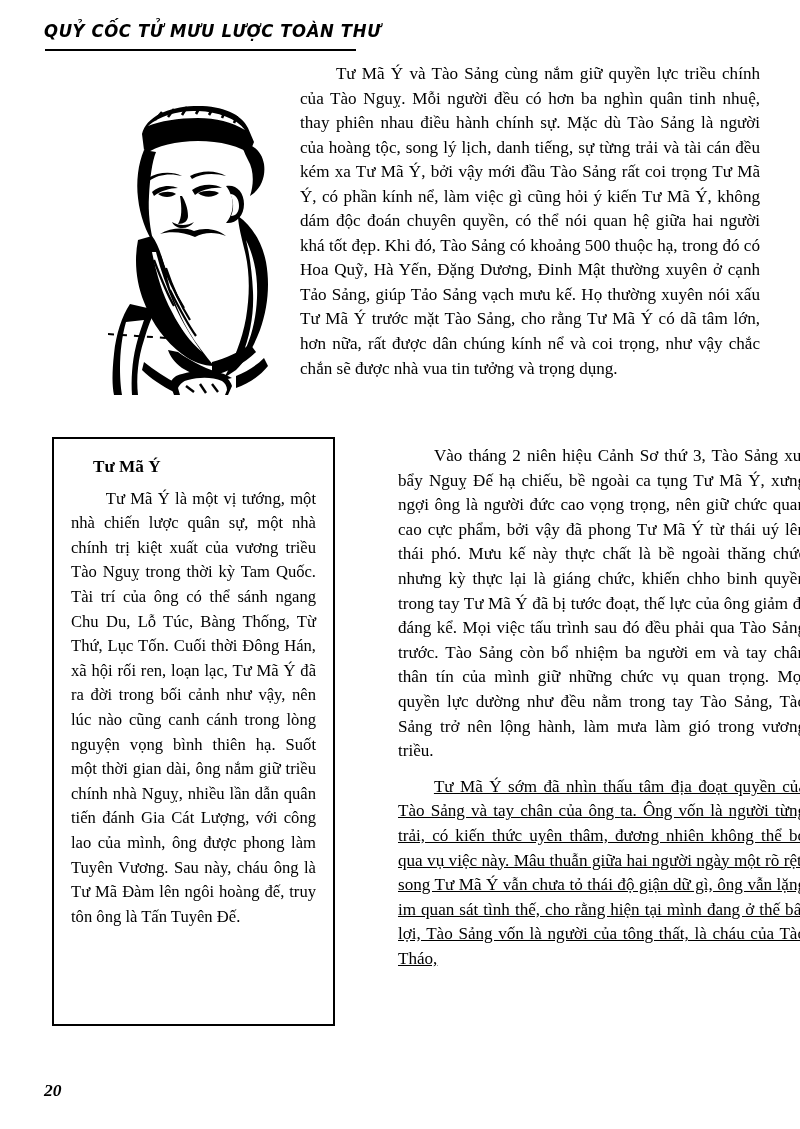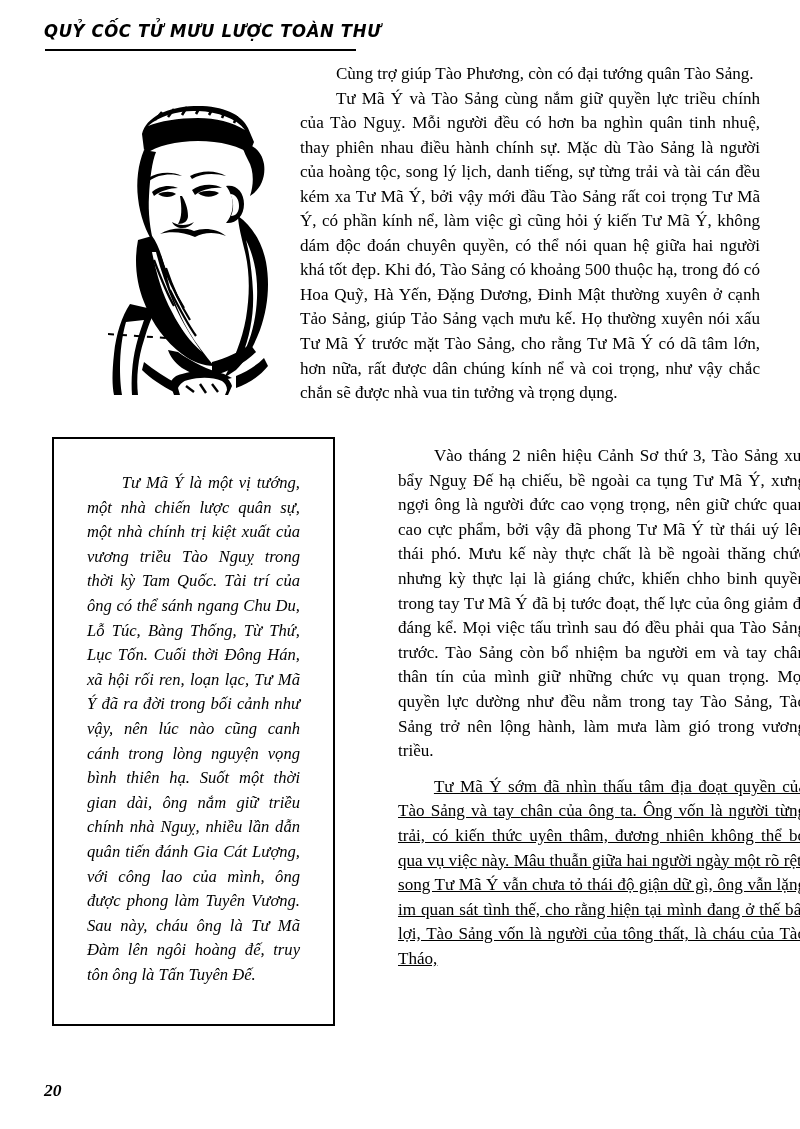--- a/index.html
+++ b/index.html
@@ -98,27 +98,26 @@
     background: #fff;
     padding: 16px 17px 10px 17px;
   }
   .sidebar-title {
     font-size: 17.2px;
     font-weight: 700;
     line-height: 1.2;
     margin: 2px 0 9px 22px;
   }
   .sidebar-body {
-    font-style: italic;
     font-size: 16.6px;
     line-height: 24.6px;
     text-align: justify;
     text-justify: inter-word;
     text-indent: 2.1em;
-    margin: 16px;
+    margin: 0;
   }
 
   
   .right-col {
     position: absolute;
     left: 300px;
     top: 7px;
     width: 408px;
     font-size: 17.1px;
     line-height: 24.6px;
@@ -244,27 +243,27 @@
           <path d="M128 286 C138 282 148 276 156 268 L160 276
                    C152 286 140 294 128 298 Z"></path>
 
           <g stroke="#000" stroke-width="2" fill="none" stroke-dasharray="6 7">
             <path d="M0 244 L58 248"></path>
           </g>
         </g>
       </svg>
     </div>
 
-    <p class="indent">Cùng trợ giúp Tào Phương, còn có đại tướng quân Tào Sảng.</p>
     <p class="indent">Tư Mã Ý và Tào Sảng cùng nắm giữ quyền lực triều chính của Tào Nguỵ. Mỗi người đều có hơn ba nghìn quân tinh nhuệ, thay phiên nhau điều hành chính sự. Mặc dù Tào Sảng là người của hoàng tộc, song lý lịch, danh tiếng, sự từng trải và tài cán đều kém xa Tư Mã Ý, bởi vậy mới đầu Tào Sảng rất coi trọng Tư Mã Ý, có phần kính nể, làm việc gì cũng hỏi ý kiến Tư Mã Ý, không dám độc đoán chuyên quyền, có thể nói quan hệ giữa hai người khá tốt đẹp. Khi đó, Tào Sảng có khoảng 500 thuộc hạ, trong đó có Hoa Quỹ, Hà Yến, Đặng Dương, Đinh Mật thường xuyên ở cạnh Tảo Sảng, giúp Tảo Sảng vạch mưu kế. Họ thường xuyên nói xấu Tư Mã Ý trước mặt Tào Sảng, cho rằng Tư Mã Ý có dã tâm lớn, hơn nữa, rất được dân chúng kính nể và coi trọng, như vậy chắc chắn sẽ được nhà vua tin tưởng và trọng dụng.</p>
   </div>
 
   <div class="columns">
 
     <div class="sidebar-box">
+      <div class="sidebar-title">Tư Mã Ý</div>
       <p class="sidebar-body">Tư Mã Ý là một vị tướng, một nhà chiến lược quân sự, một nhà chính trị kiệt xuất của vương triều Tào Nguỵ trong thời kỳ Tam Quốc. Tài trí của ông có thể sánh ngang Chu Du, Lỗ Túc, Bàng Thống, Từ Thứ, Lục Tốn. Cuối thời Đông Hán, xã hội rối ren, loạn lạc, Tư Mã Ý đã ra đời trong bối cảnh như vậy, nên lúc nào cũng canh cánh trong lòng nguyện vọng bình thiên hạ. Suốt một thời gian dài, ông nắm giữ triều chính nhà Nguỵ, nhiều lần dẫn quân tiến đánh Gia Cát Lượng, với công lao của mình, ông được phong làm Tuyên Vương. Sau này, cháu ông là Tư Mã Đàm lên ngôi hoàng đế, truy tôn ông là Tấn Tuyên Đế.</p>
     </div>
 
     <div class="right-col">
       <p>Vào tháng 2 niên hiệu Cảnh Sơ thứ 3, Tào Sảng xui bẩy Nguỵ Đế hạ chiếu, bề ngoài ca tụng Tư Mã Ý, xưng ngợi ông là người đức cao vọng trọng, nên giữ chức quan cao cực phẩm, bởi vậy đã phong Tư Mã Ý từ thái uý lên thái phó. Mưu kế này thực chất là bề ngoài thăng chức nhưng kỳ thực lại là giáng chức, khiến chho binh quyền trong tay Tư Mã Ý đã bị tước đoạt, thế lực của ông giảm đi đáng kể. Mọi việc tấu trình sau đó đều phải qua Tào Sảng trước. Tào Sảng còn bổ nhiệm ba người em và tay chân thân tín của mình giữ những chức vụ quan trọng. Mọi quyền lực dường như đều nằm trong tay Tào Sảng, Tào Sảng trở nên lộng hành, làm mưa làm gió trong vương triều.</p>
       <p>Tư Mã Ý sớm đã nhìn thấu tâm địa đoạt quyền của Tào Sảng và tay chân của ông ta. Ông vốn là người từng trải, có kiến thức uyên thâm, đương nhiên không thể bỏ qua vụ việc này. Mâu thuẫn giữa hai người ngày một rõ rệt, song Tư Mã Ý vẫn chưa tỏ thái độ giận dữ gì, ông vẫn lặng im quan sát tình thế, cho rằng hiện tại mình đang ở thế bất lợi, Tào Sảng vốn là người của tông thất, là cháu của Tào Tháo,</p>
     </div>
 
   </div>
 

